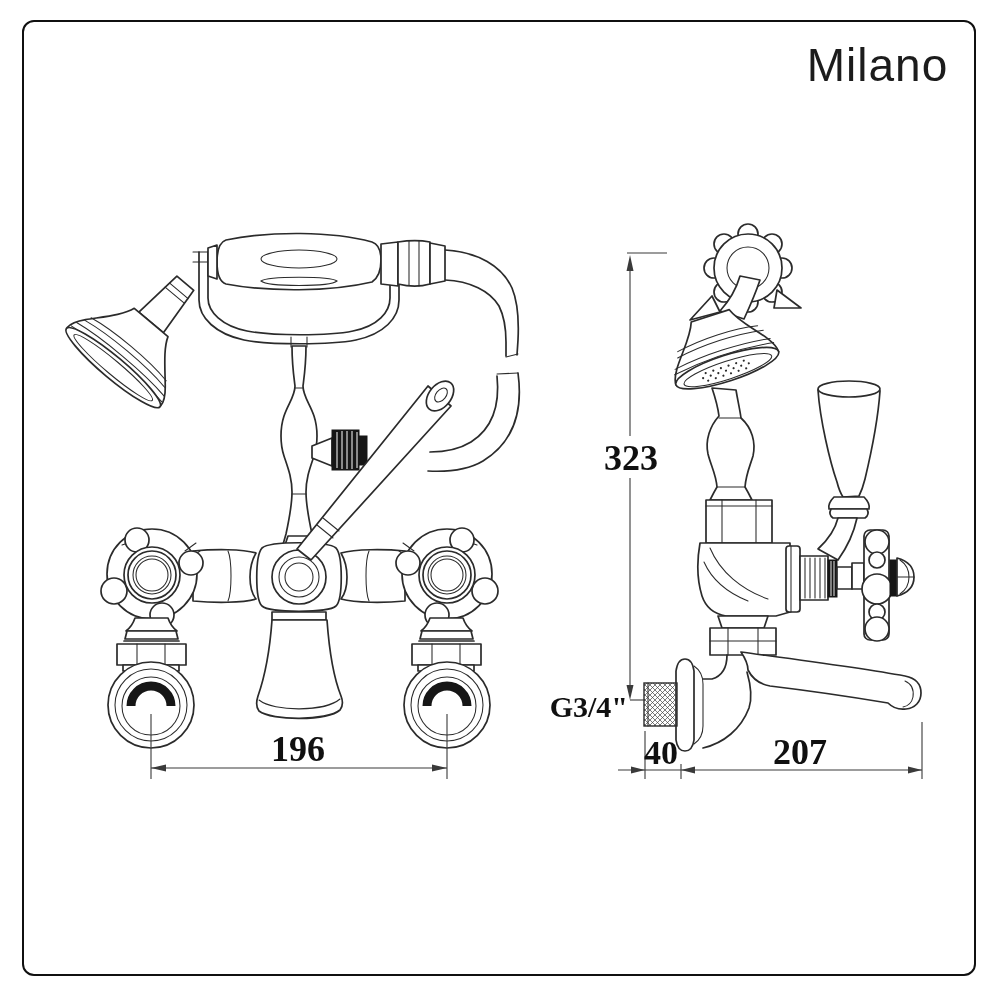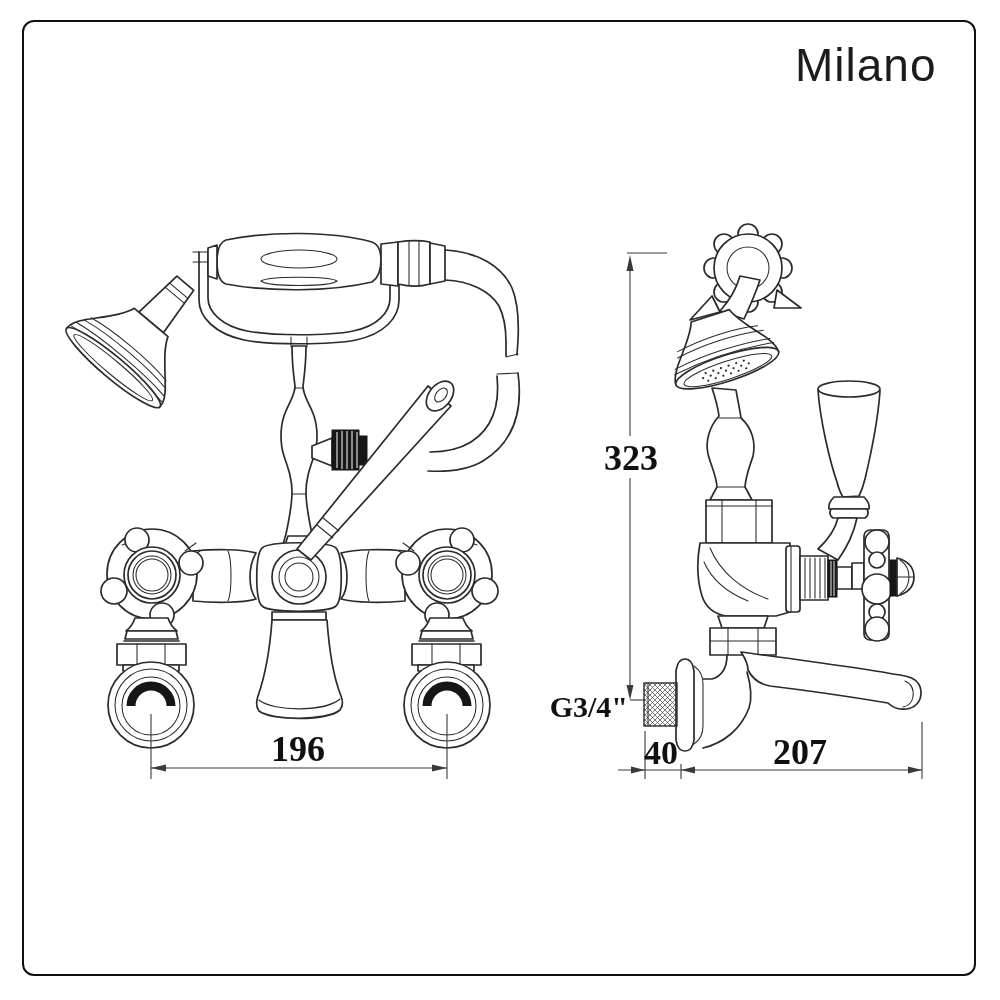--- a/index.html
+++ b/index.html
@@ -1,20 +1,20 @@
 <!DOCTYPE html>
 <html><head>
 <meta charset="utf-8">
 <style>
   html,body{margin:0;padding:0;background:#ffffff;}
   #stage{position:relative;width:1000px;height:1000px;background:#ffffff;overflow:hidden;
          font-family:"Liberation Sans",sans-serif;}
   #frame{position:absolute;left:22px;top:20px;width:954px;height:956px;
          border:2.6px solid #101010;border-radius:12px;background:#ffffff;box-sizing:border-box;}
-  #logo{position:absolute;left:795px;top:38px;width:165px;
+  #logo{position:absolute;left:795px;top:38px;width:165px;text-align:center;
         font-family:"Liberation Sans",sans-serif;font-weight:300;font-size:46px;
         letter-spacing:1px;color:#1c1c1c;}
   svg{position:absolute;left:0;top:0;}
   .ln{fill:none;stroke:#2b2b2b;stroke-width:1.7;stroke-linecap:round;stroke-linejoin:round;}
   .lnw{fill:#ffffff;stroke:#2b2b2b;stroke-width:1.7;stroke-linejoin:round;}
   .th{fill:none;stroke:#2b2b2b;stroke-width:1.05;stroke-linecap:round;}
   .dk{fill:#161616;stroke:#161616;}
   .dim{fill:none;stroke:#3a3a3a;stroke-width:1.1;}
   .arr{fill:#3a3a3a;stroke:none;}
   .dim-text{font-family:"Liberation Serif",serif;font-weight:700;fill:#101010;}

